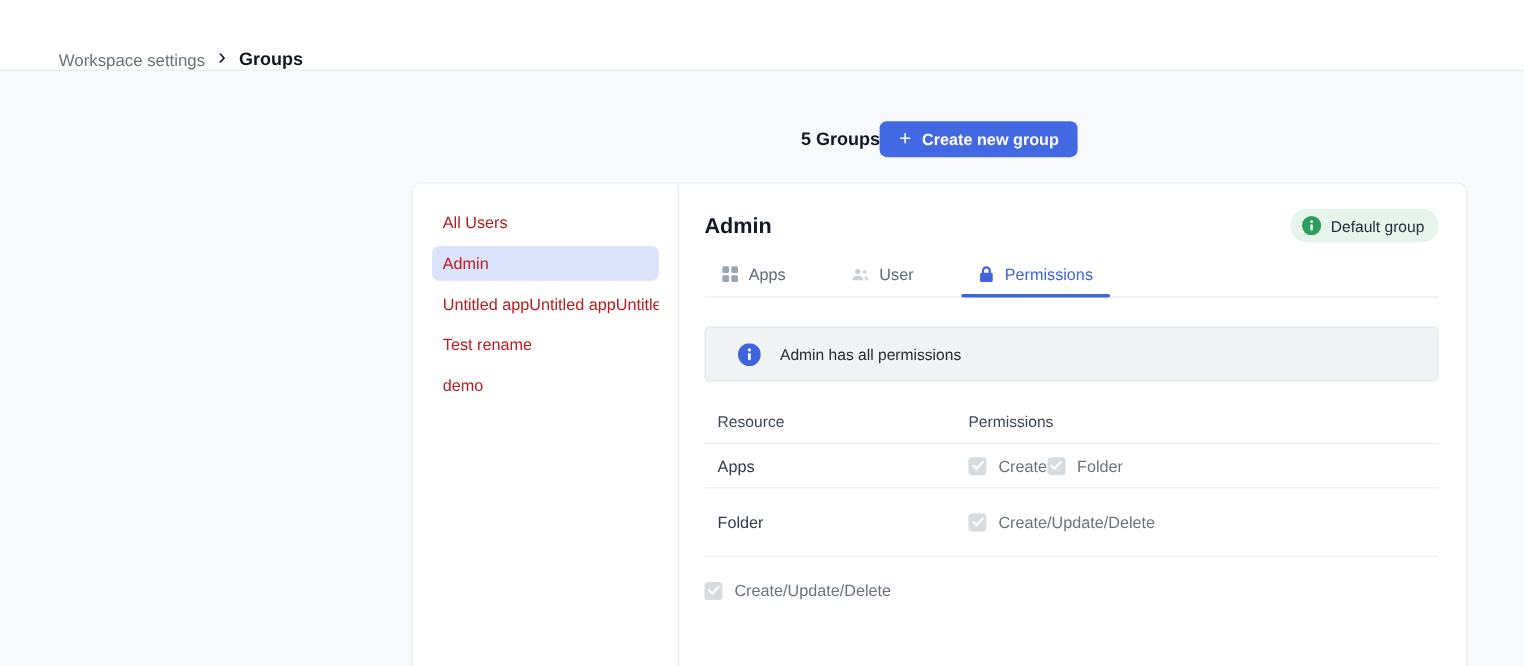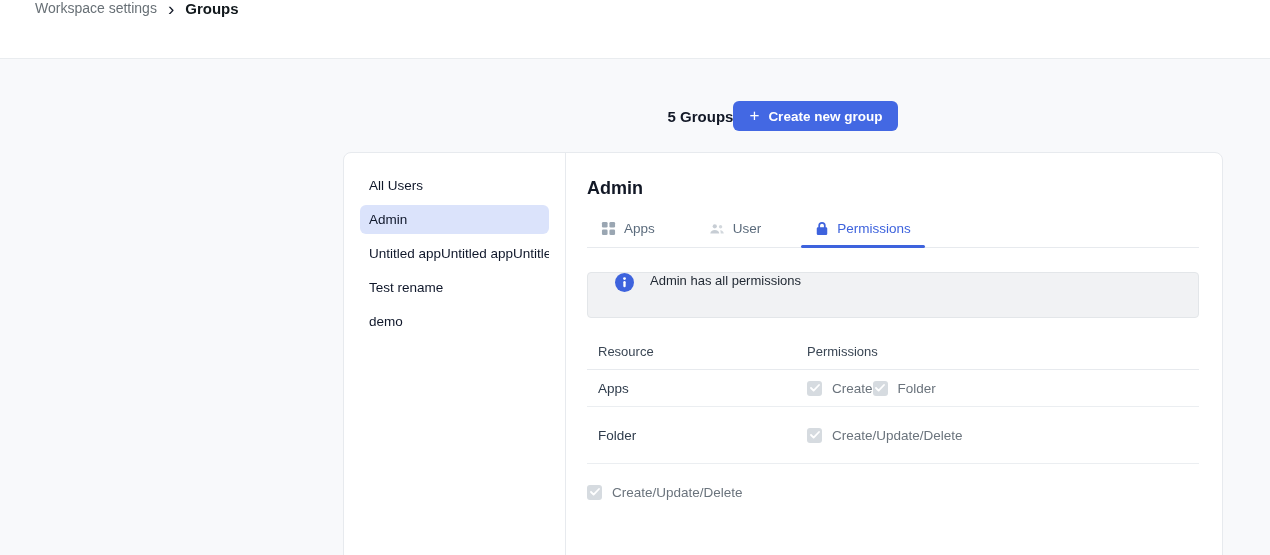--- a/index.html
+++ b/index.html
@@ -1,42 +1,42 @@
 <!DOCTYPE html>
 <html style="--page_bg: #F8F9FB; --accent: #4368E3; --tab_accent: #3E63DD; --selected_bg: #DBE3FB; --badge_bg: #E7F4EC; --badge_icon_green: #2E9E5C; --banner_bg: #F1F2F4; --banner_icon_blue: #3E63DD;"><head>
 <meta charset="utf-8">
 <style>
   * { margin:0; padding:0; box-sizing:border-box; }
   html,body { width:1270px; height:555px; overflow:hidden; }
   body { font-family:"Liberation Sans","DejaVu Sans",sans-serif; background:var(--page_bg,#F8F9FB); position:relative; }
 
   
   .topbar { position:absolute; left:0; top:0; width:1270px; height:59px; background:#fff;
-            border-bottom:1px solid #E9ECEF; display:flex; align-items:flex-start; padding-left:35px; }
+            border-bottom:1px solid #E9ECEF; display:flex; align-items:flex-end; padding-left:49px; }
   .crumb-parent { font-size:14px; color:#687076; cursor:pointer; }
   .crumb-sep { font-size:19px; color:#121826; margin:0 11px; line-height:1; transform:translateY(-1px); }
   .crumb-current { font-size:15px; font-weight:700; color:#11181C; }
 
   
   .page-head { position:absolute; left:343px; top:101px; width:880px; height:30px;
                display:flex; align-items:center; justify-content:center; }
   .groups-count { font-size:15px; font-weight:600; color:#121826; }
   .create-btn { height:30px; padding:0 16px; background:var(--accent,#4368E3); color:#fff; border:none;
                 border-radius:6px; font-size:13.5px; font-weight:600; display:flex; align-items:center;
                 gap:9px; cursor:pointer; font-family:inherit; }
   .create-btn .plus { font-size:17px; font-weight:400; line-height:1; transform:translateY(-1px); }
 
   
   .card { position:absolute; left:343px; top:152px; width:880px; height:420px; background:#fff;
           border:1px solid #E7EAEE; border-radius:8px; display:flex; overflow:hidden; }
 
   
   .group-list { width:222px; border-right:1px solid #E7EAEE; padding-top:18px; flex-shrink:0; }
   .group-item { margin:0 16px 5px 16px; height:29px; display:flex; align-items:center; padding:0 9px;
-                border-radius:6px; font-size:13.5px; color:#0f172a; cursor:pointer; white-space:nowrap;
+                border-radius:6px; font-size:13.5px; color:#b91c1c; cursor:pointer; white-space:nowrap;
                 overflow:hidden; }
   .group-item.selected { background:var(--selected_bg,#DBE3FB); }
 
   
   .detail { flex:1; padding:0 23px 0 21px; display:flex; flex-direction:column; }
   .detail-head { margin-top:17px; height:36px; display:flex; align-items:center; justify-content:space-between; }
   .detail-title { font-size:18px; font-weight:600; color:#121826; }
   .badge { height:28px; background:var(--badge_bg,#E7F4EC); border-radius:14px; display:flex; align-items:center;
            gap:8px; padding:0 12px 0 10px; }
   .badge-label { font-size:13px; font-weight:500; color:#1E2B3A; }
@@ -47,21 +47,21 @@
   .tab { position:relative; height:100%; display:flex; align-items:center; gap:8px; padding:0 14px;
          margin-right:26px; font-size:13.5px; font-weight:500; color:#5B6B7C; cursor:pointer; }
   .tab .tab-icon { display:flex; align-items:center; color:#9AA6B2; }
   .tab.active { color:var(--tab_accent,#3E63DD); }
   .tab.active .tab-icon { color:var(--tab_accent,#3E63DD); }
   .tab.active::after { content:""; position:absolute; left:0; right:0; bottom:-1px; height:3px;
                        background:var(--tab_accent,#3E63DD); border-radius:2px; }
 
   
   .banner { margin-top:24px; height:46px; background:var(--banner_bg,#F1F2F4); border:1px solid #E3E6E9;
-            border-radius:4px; display:flex; align-items:flex-start; padding-left:27px; }
+            border-radius:4px; display:flex; align-items:center; padding-left:27px; }
   .banner-icon { width:19px; height:19px; flex-shrink:0; display:block; }
   .banner-text { margin-left:16px; font-size:13px; color:#232B35; }
 
   
   .t-head { margin-top:16px; height:36px; display:flex; align-items:center; border-bottom:1px solid #E7EAEE; }
   .t-head .col { font-size:13px; font-weight:500; color:#3A4654; }
   .col-res { width:220px; flex-shrink:0; padding-left:11px; }
   .t-row { display:flex; align-items:center; border-bottom:1px solid #EBEEF1; padding:2px 0; }
   .t-row:last-child { border-bottom:none; }
   .t-res { width:220px; flex-shrink:0; padding-left:11px; font-size:13.5px; color:#2F3C4C; }
@@ -95,20 +95,28 @@
       <div class="group-item">All Users</div>
       <div class="group-item selected">Admin</div>
       <div class="group-item">Untitled appUntitled appUntitle…</div>
       <div class="group-item">Test rename</div>
       <div class="group-item">demo</div>
     </div>
 
   <div class="detail">
     <div class="detail-head">
       <span class="detail-title">Admin</span>
+      <div class="badge">
+        <svg class="info-dot" viewBox="0 0 16 16">
+          <circle cx="8" cy="8" r="8" fill="#2E9E5C"></circle>
+          <circle cx="8" cy="4.7" r="1.2" fill="#fff"></circle>
+          <rect x="7" y="6.8" width="2" height="5.2" rx="1" fill="#fff"></rect>
+        </svg>
+        <span class="badge-label">Default group</span>
+      </div>
     </div>
 
     <div class="tabs">
         <div class="tab">
           <span class="tab-icon">
             <svg width="15" height="15" viewBox="0 0 16 16" fill="currentColor">
               <rect x="1" y="1" width="6" height="6" rx="1.4"></rect>
               <rect x="9" y="1" width="6" height="6" rx="1.4"></rect>
               <rect x="1" y="9" width="6" height="6" rx="1.4"></rect>
               <rect x="9" y="9" width="6" height="6" rx="1.4"></rect>

